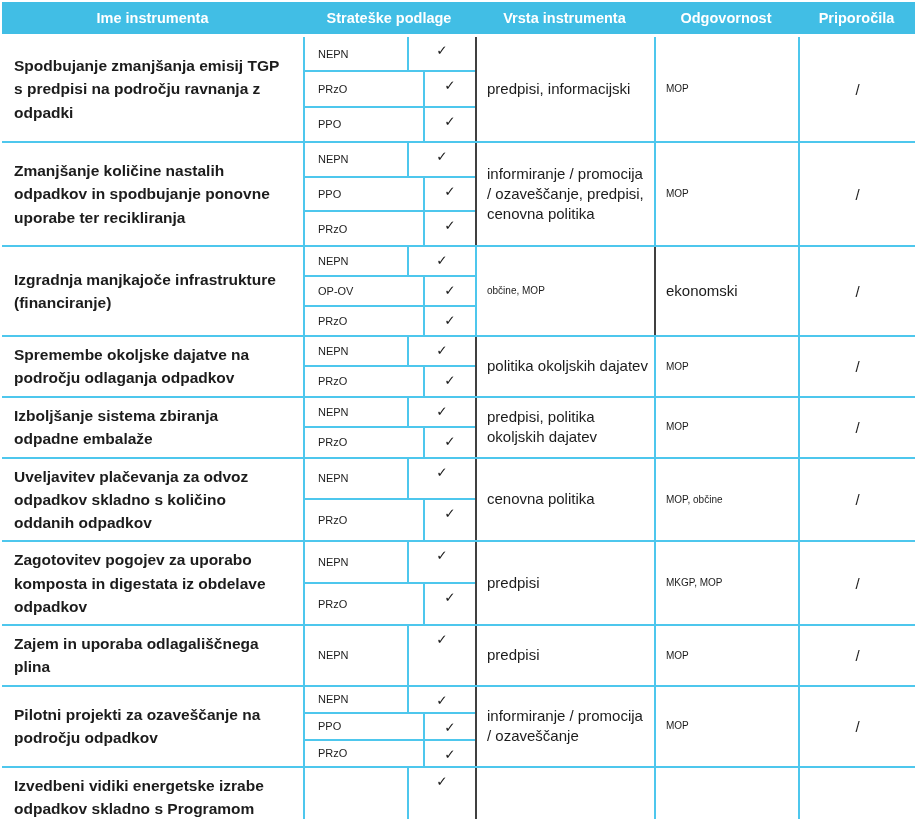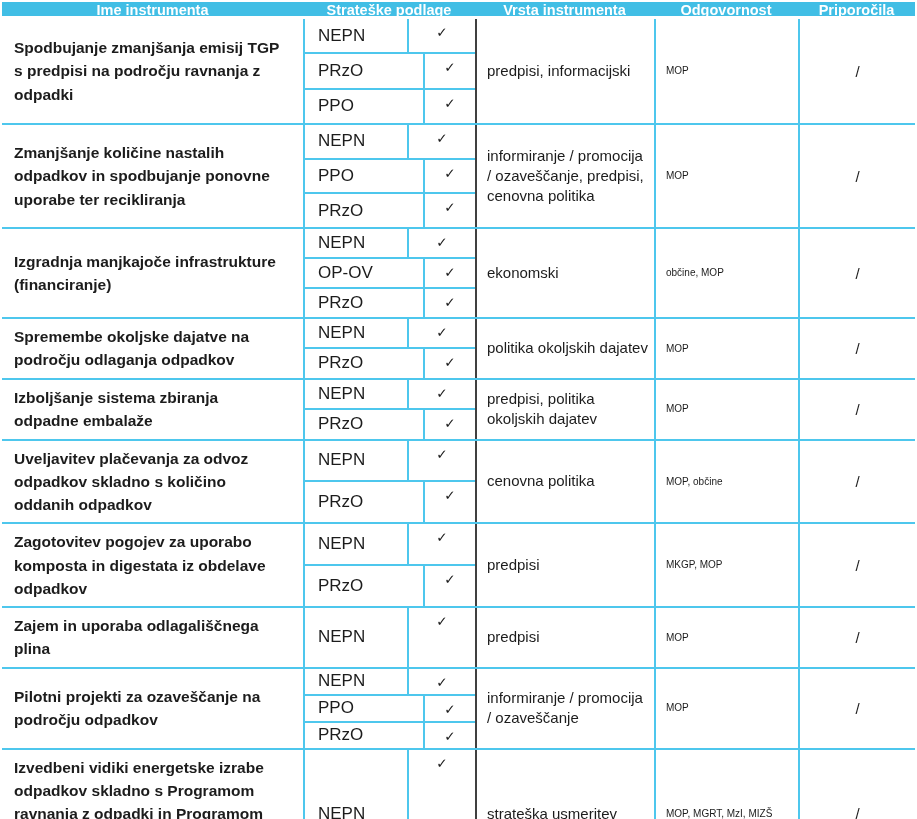--- a/index.html
+++ b/index.html
@@ -1,28 +1,28 @@
 <!DOCTYPE html>
 <html><head>
 <meta charset="utf-8">
 <style>
   html,body{margin:0;padding:0;background:#ffffff;}
   body{width:917px;height:819px;overflow:hidden;font-family:"Liberation Sans",sans-serif;color:#1c1c1c;}
   .table{width:913px;margin:2px 0 0 2px;}
-  .header{display:grid;grid-template-columns:301px 172px 179px 144px 117px;background:#41BEE5;color:#ffffff;font-weight:bold;font-size:14.5px;height:14px;align-items:center;text-align:center;margin-bottom:3px;}
+  .header{display:grid;grid-template-columns:301px 172px 179px 144px 117px;background:#41BEE5;color:#ffffff;font-weight:bold;font-size:14.5px;height:32px;align-items:center;text-align:center;margin-bottom:3px;}
   .header .hcell{padding:0 2px;}
   .row{display:grid;grid-template-columns:301px 172px 179px 144px 117px;border-bottom:2px solid #4EC7ED;box-sizing:content-box;}
   .rh1{min-height:104px}.rh2{min-height:102px}.rh3{min-height:88px}.rh4{min-height:48px}.rh5{min-height:59px}
   .rh6{min-height:64px}.rh7{min-height:68px}.rh8{min-height:51px}.rh9{min-height:79px}.rh10{min-height:103px}
   .cell{box-sizing:border-box;}
   .name{display:flex;align-items:center;padding:6px 24px 6px 12px;font-weight:bold;font-size:15.5px;line-height:1.5;}
   .podlage{display:flex;flex-direction:column;border-left:2px solid #4EC7ED;}
   .subrow{flex:1;display:grid;grid-template-columns:102px 1fr;}
   .subrow + .subrow{border-top:2px solid #4EC7ED;gap:16px;}
-  .label{display:flex;align-items:center;padding-left:13px;font-size:17px;}
+  .label{display:flex;align-items:center;padding-left:13px;font-size:11px;}
   .check{border-left:2px solid #4EC7ED;display:flex;justify-content:center;align-items:flex-start;padding-top:5px;font-size:13.5px;}
   .vrsta{border-left:2px solid #404040;display:flex;align-items:center;padding:5px 6px 5px 10px;font-size:15px;line-height:1.33;}
   .odg{border-left:2px solid #4EC7ED;display:flex;align-items:center;padding:5px 4px 5px 10px;font-size:10px;line-height:1.33;}
   .prip{border-left:2px solid #4EC7ED;display:flex;align-items:center;justify-content:center;font-size:15px;}
 </style>
 </head>
 <body>
 
 <div class="table">
 
@@ -85,22 +85,22 @@
       </div>
       <div class="subrow">
         <div class="cell label">OP-OV</div>
         <div class="cell check">✓</div>
       </div>
       <div class="subrow">
         <div class="cell label">PRzO</div>
         <div class="cell check">✓</div>
       </div>
     </div>
+    <div class="cell odg">občine, MOP</div>
     <div class="cell vrsta">ekonomski</div>
-    <div class="cell odg">občine, MOP</div>
     <div class="cell prip">/</div>
   </div>
 
   <div class="row rh4">
     <div class="cell name">Spremembe okoljske dajatve na področju odlaganja odpadkov</div>
     <div class="podlage">
       <div class="subrow">
         <div class="cell label">NEPN</div>
         <div class="cell check">✓</div>
       </div>

